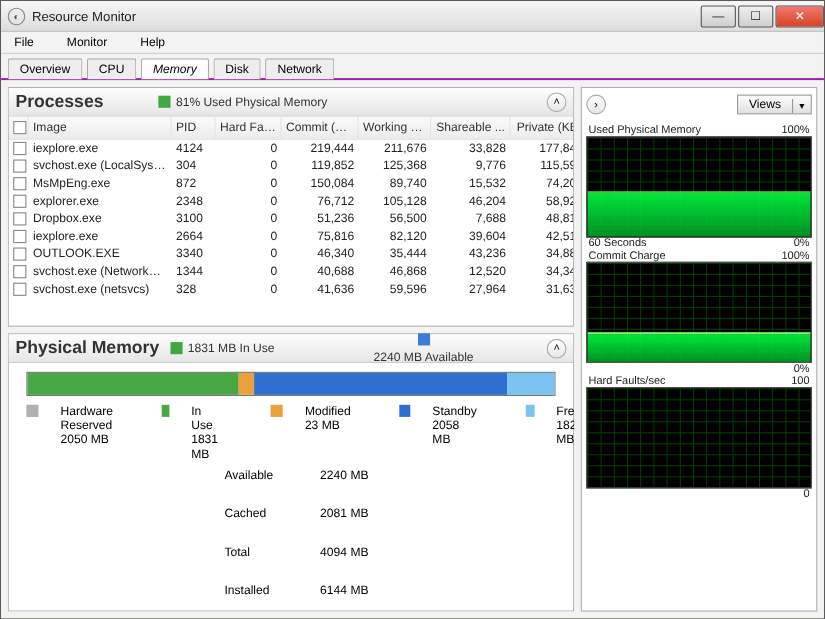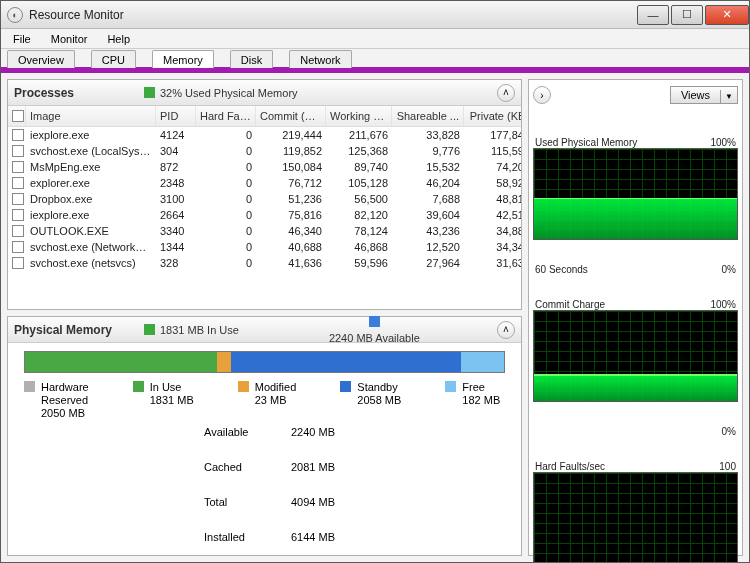--- a/index.html
+++ b/index.html
@@ -4,56 +4,56 @@
 <style>
   * { box-sizing: border-box; }
   body { margin:0; font-family: "Segoe UI", Tahoma, sans-serif; font-size:11px; background:#d8d8d8; width:750px; height:563px; overflow:hidden; }
   .window { width:750px; height:563px; background:#ece9d8; border:1px solid #5a5a5a; display:flex; flex-direction:column; }
   .titlebar { height:28px; background:linear-gradient(#f7f7f7,#dcdcdc); display:flex; align-items:center; border-bottom:1px solid #bbb; }
   .titlebar .icon { width:16px; height:16px; margin:0 6px; border:1px solid #888; border-radius:8px; display:inline-flex; align-items:center; justify-content:center; font-size:9px; color:#555;}
   .titlebar .title { flex:1; font-size:12px; color:#222; }
   .winbtns { display:flex; }
   .wbtn { width:32px; height:20px; margin-left:2px; border:1px solid #555; border-radius:2px; display:flex; align-items:center; justify-content:center; font-size:11px; color:#222; background:linear-gradient(#f0f0f0,#cfcfcf);}
   .wbtn.close { background:linear-gradient(#f07a6a,#d84326); color:#fff; width:44px;}
-  .menubar { height:20px; display:flex; align-items:center; background:#f3f3f3; border-bottom:1px solid #ccc; padding:0 4px; gap:4px;}
+  .menubar { height:20px; display:flex; align-items:center; background:#f3f3f3; border-bottom:1px solid #ccc; padding:0 4px; gap:14px;}
   .menuitem { padding:2px 8px; cursor:default;}
-  .tabbar { height:24px; display:flex; background:#f3f3f3; border-bottom:6px solid #a21caf; padding:0 6px; gap:16px;}
+  .tabbar { height:24px; display:flex; align-items:flex-end; background:#f3f3f3; border-bottom:2px solid #a21caf; padding:0 6px; gap:4px;}
   .tab { padding:3px 10px 3px 10px; border:1px solid #a8a8a8; border-bottom:none; background:#eee; font-size:11px; border-radius:2px 2px 0 0; position:relative; top:1px;}
-  .tab.active { background:#fff; font-weight:normal; z-index:2;}
+  .tab.active { background:#fff; font-weight:normal; z-index:2;font-style:italic;}
   .content { flex:1; display:flex; padding:6px; gap:6px; background:#f3f3f3; overflow:hidden;}
   .leftcol { flex:1; display:flex; flex-direction:column; gap:6px; overflow:hidden;}
   .rightcol { width:215px; border:1px solid #b0b0b0; background:#fff; display:flex; flex-direction:column; padding:4px; gap:3px;}
   .panel { border:1px solid #b0b0b0; background:#fff; display:flex; flex-direction:column;}
   .panelhdr { height:26px; background:linear-gradient(#fdfdfd,#e6e6e6); border-bottom:1px solid #ccc; display:flex; align-items:center; padding:0 6px; gap:10px;}
-  .panelhdr .ptitle { font-weight:bold; font-size:12px; color:#333; min-width:120px;}
+  .panelhdr .ptitle { font-weight:bold; font-size:16px; color:#333; min-width:120px;}
   .panelhdr .pmeta { display:flex; align-items:center; gap:5px; font-size:11px; color:#333;}
   .sq { width:11px; height:11px; display:inline-block;}
   .collapse { width:18px; height:18px; border:1px solid #aaa; border-radius:9px; margin-left:auto; display:flex; align-items:center; justify-content:center; font-size:10px; background:linear-gradient(#fff,#e6e6e6); cursor:default;}
   .grid { flex:1; overflow:hidden; font-size:11px;}
   .gridhdr { display:grid; grid-template-columns: 18px 130px 40px 60px 70px 66px 72px 70px; background:linear-gradient(#fbfbfb,#ececec); border-bottom:1px solid #ddd;}
   .gh { padding:4px 4px; border-right:1px solid #e4e4e4; white-space:nowrap; overflow:hidden; text-overflow:ellipsis; color:#333;}
   .gh.num { text-align:right;}
   .gridbody { overflow:hidden; }
   .row { display:grid; grid-template-columns: 18px 130px 40px 60px 70px 66px 72px 70px; }
   .cell { padding:2px 4px; white-space:nowrap; overflow:hidden; text-overflow:ellipsis; color:#222;}
   .cell.num { text-align:right;}
   .chk { width:12px; height:12px; border:1px solid #888; margin:auto; background:#fff;}
   .physbody { padding:8px 16px 12px 16px; }
   .membar { height:22px; display:flex; border:1px solid #777; margin-bottom:8px;}
   .seg { height:100%; }
   .legend { display:flex; gap:44px; margin-bottom:6px;}
-  .legitem { display:flex; gap:6px;}
+  .legitem { display:flex; gap:20px;}
   .legtxt { display:flex; flex-direction:column; line-height:13px;}
   .stats { margin-left:180px; display:grid; grid-template-columns: 64px 70px; row-gap:1px; column-gap:6px;gap:23px;}
   .viewsrow { display:flex; align-items:center; gap:4px; padding:2px 0 6px 0;}
   .circlebtn { width:18px; height:18px; border:1px solid #aaa; border-radius:9px; display:flex; align-items:center; justify-content:center; background:linear-gradient(#fff,#e6e6e6); font-size:10px;}
   .viewsbtn { margin-left:auto; border:1px solid #999; background:linear-gradient(#fdfdfd,#e0e0e0); display:flex; align-items:flex-end;}
   .viewsbtn span { padding:2px 10px;}
   .viewsbtn .dd { border-left:1px solid #999; padding:2px 4px; font-size:8px;}
-  .graphlabel { display:flex; justify-content:space-between; font-size:10px; color:#222; padding:0 2px;margin-top:24px;}
+  .graphlabel { display:flex; justify-content:space-between; font-size:10px; color:#222; padding:0 2px;}
   .graph { height:92px; background:#000; border:1px solid #555; position:relative; overflow:hidden;}
   .ggrid { position:absolute; inset:0; background-image:linear-gradient(#004400 1px, transparent 1px),linear-gradient(90deg,#004400 1px, transparent 1px); background-size:12px 10px;}
   .gfill { position:absolute; left:0; right:0; bottom:0; background:linear-gradient(#00ff40,#00a028); opacity:.9;}
   .gline { position:absolute; left:0; right:0; height:1.5px; background:#6fff6f;}
 </style>
 </head>
 <body>
 
 <div class="window">
   <div class="titlebar">
@@ -81,21 +81,21 @@
   </div>
 
   <div class="content">
     <div class="leftcol">
 
       <div class="panel" style="flex:1; min-height:0;">
         <div class="panelhdr">
           <span class="ptitle">Processes</span>
           <span class="pmeta">
             <span class="sq" style="background:#3fa83f"></span>
-            <span>32% Used Physical Memory</span>
+            <span>81% Used Physical Memory</span>
           </span>
           <span class="collapse">˄</span>
         </div>
         <div class="grid">
           <div class="gridhdr">
             <div class="gh">
                 <div class="chk"></div>
               </div>
             <div class="gh">Image</div>
             <div class="gh">PID</div>
@@ -179,21 +179,21 @@
                 <div class="cell num">42,516</div>
               </div>
               <div class="row">
                 <div class="cell">
                   <div class="chk"></div>
                 </div>
                 <div class="cell">OUTLOOK.EXE</div>
                 <div class="cell">3340</div>
                 <div class="cell num">0</div>
                 <div class="cell num">46,340</div>
-                <div class="cell num">78,124</div>
+                <div class="cell num">35,444</div>
                 <div class="cell num">43,236</div>
                 <div class="cell num">34,888</div>
               </div>
               <div class="row">
                 <div class="cell">
                   <div class="chk"></div>
                 </div>
                 <div class="cell">svchost.exe (NetworkService)</div>
                 <div class="cell">1344</div>
                 <div class="cell num">0</div>

